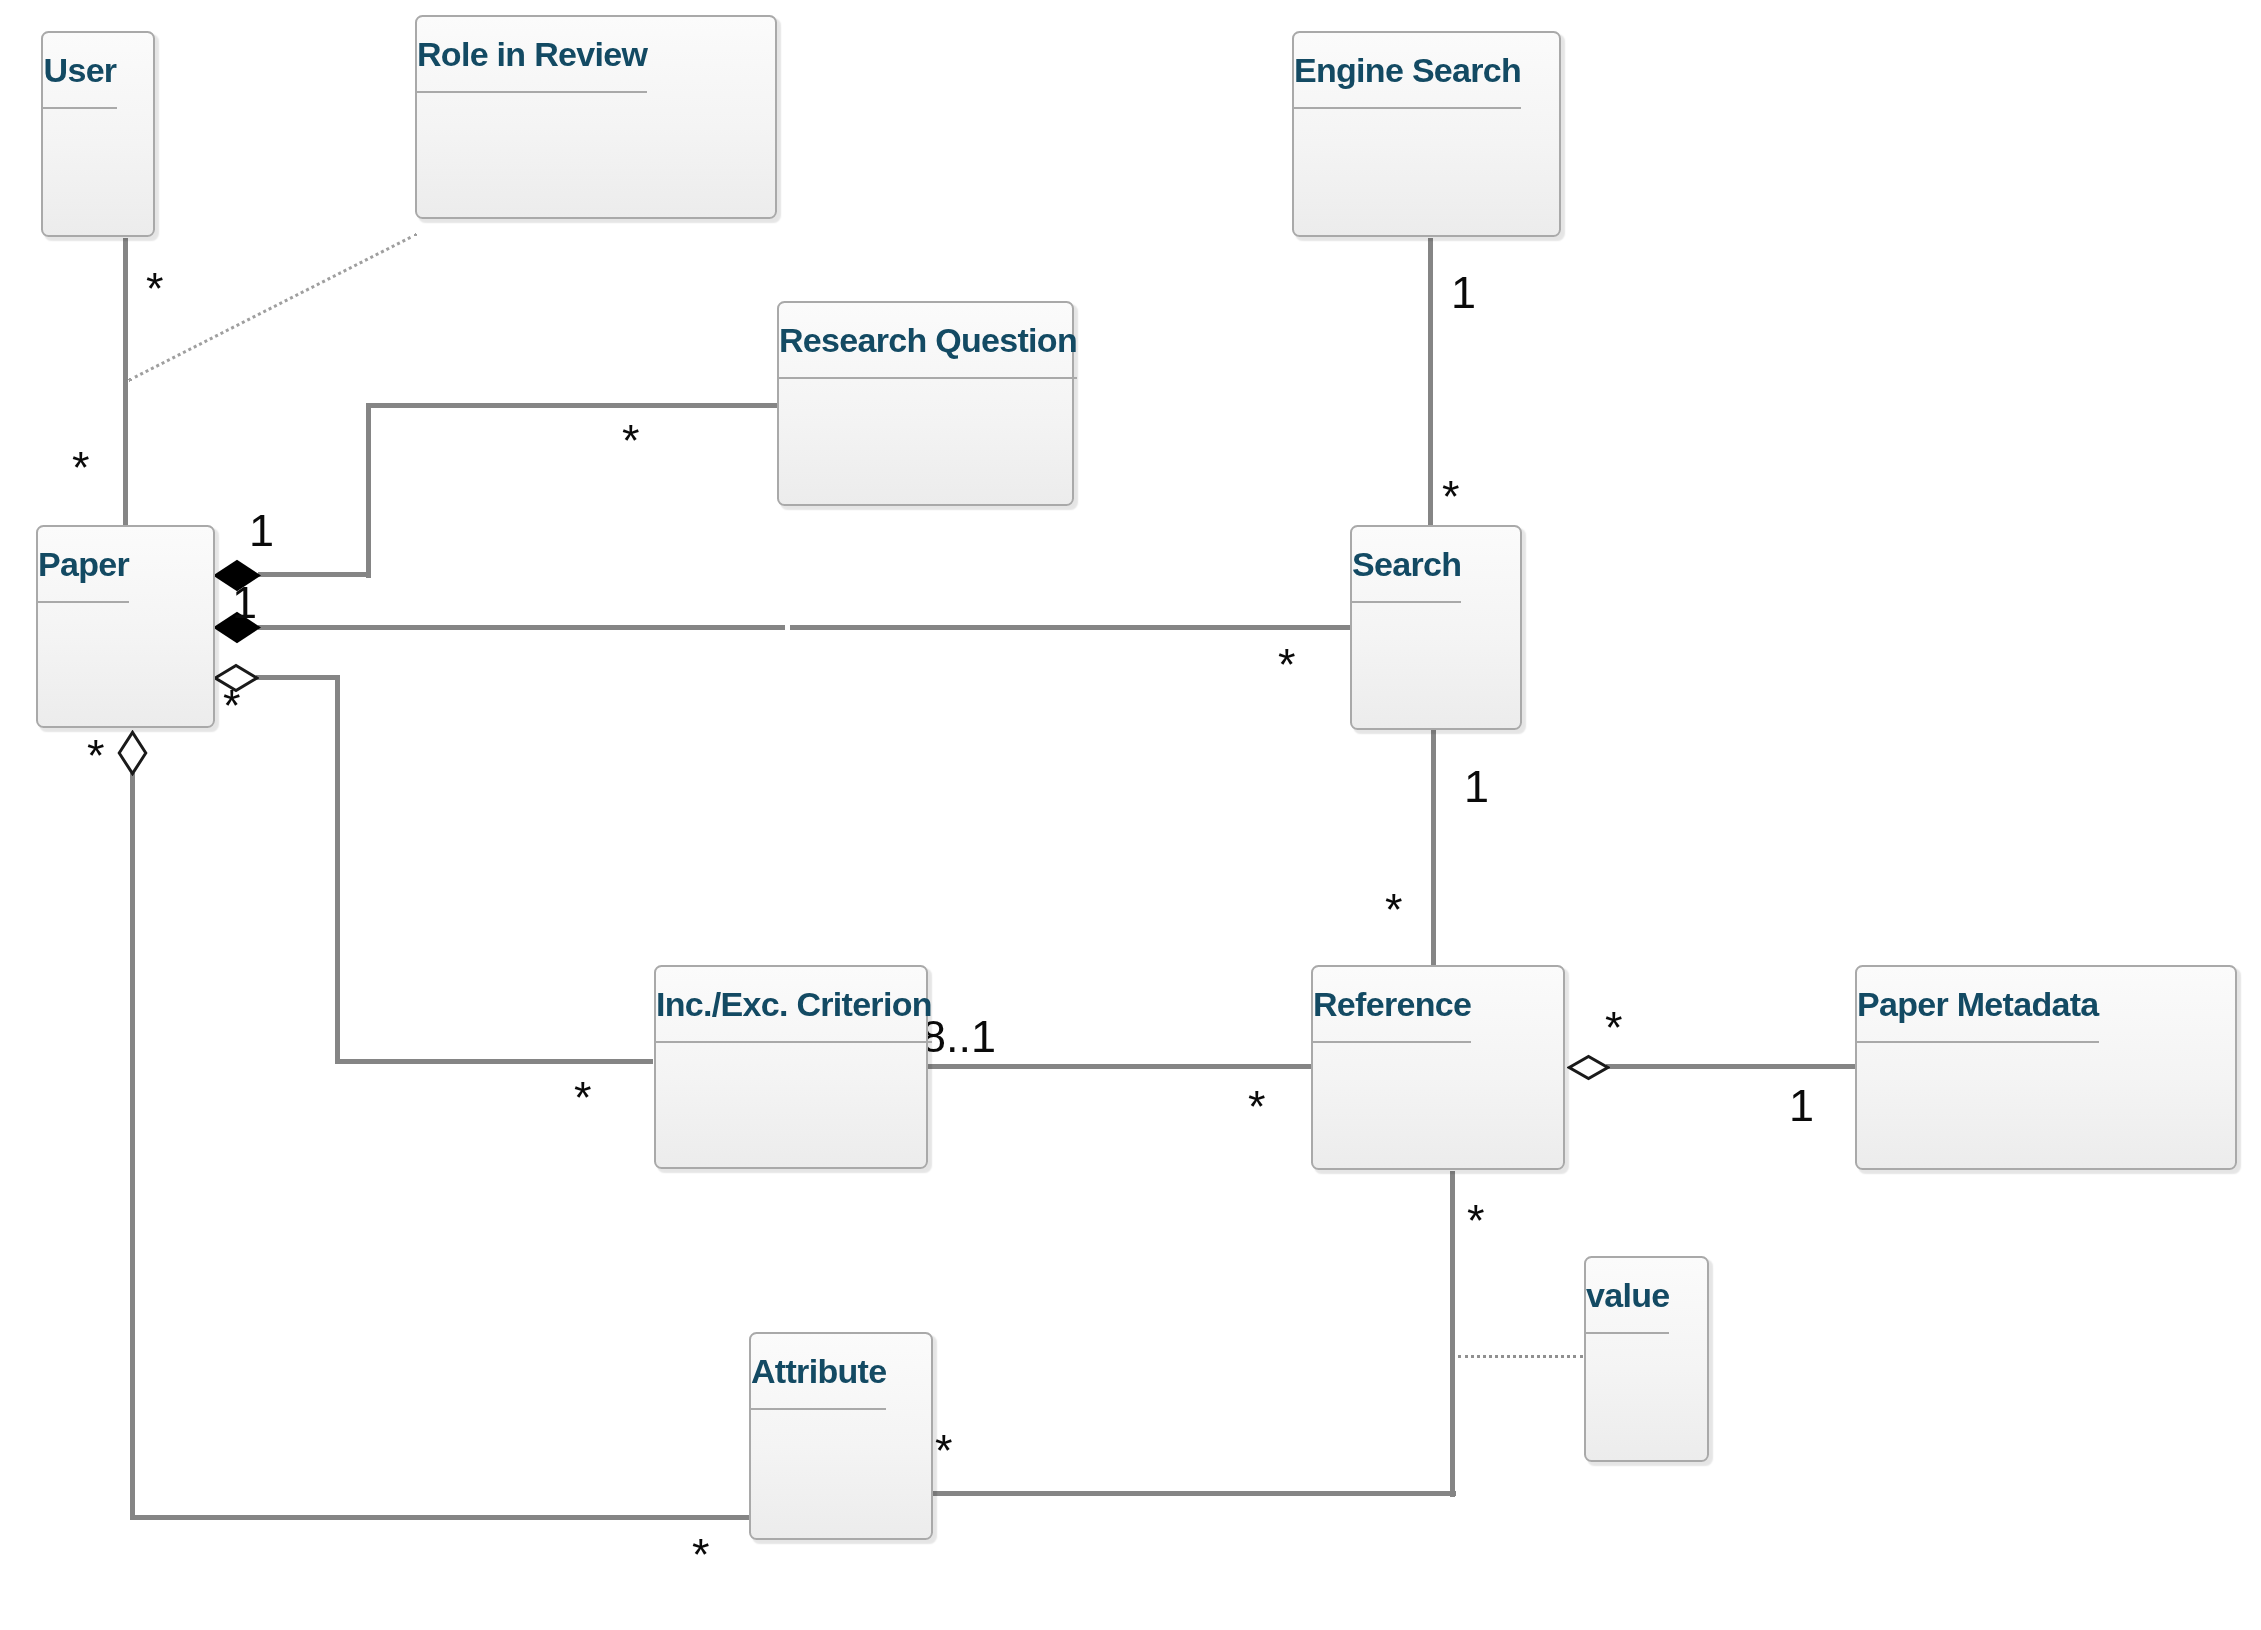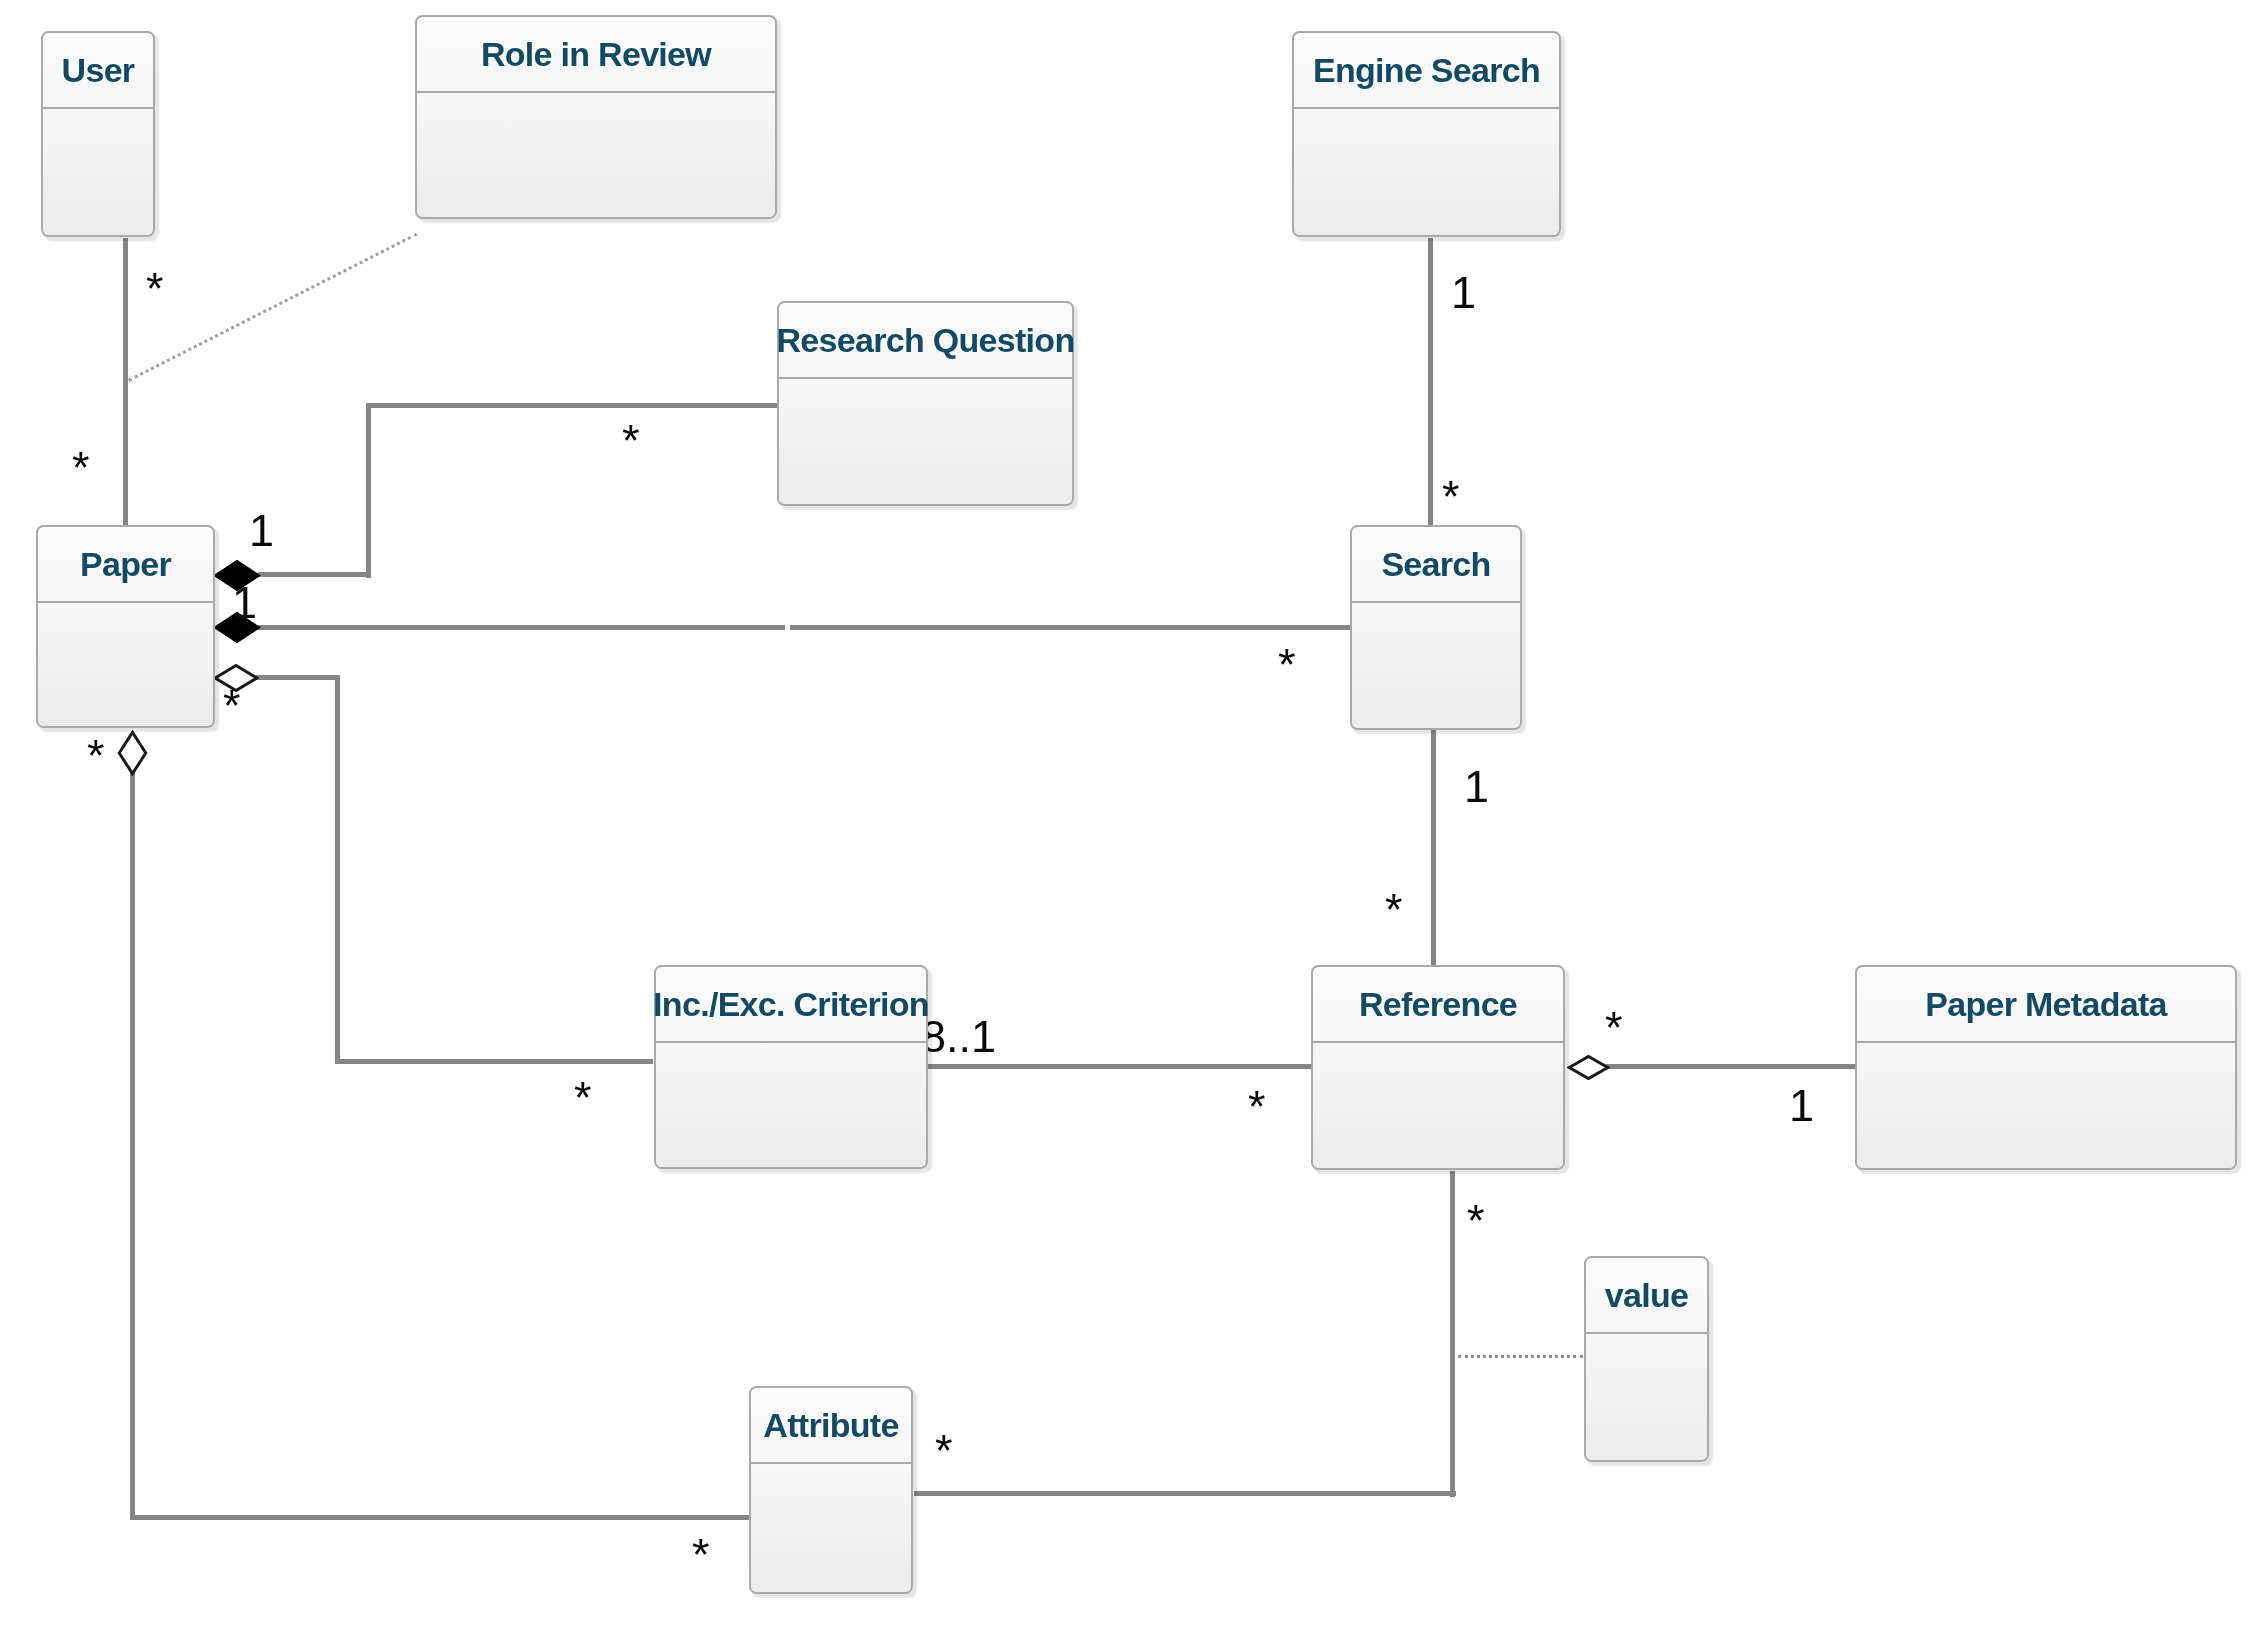--- a/index.html
+++ b/index.html
@@ -5,21 +5,21 @@
   html,body { margin:0; padding:0; background:#ffffff; }
   #stage {
     position:relative; width:2261px; height:1630px; background:#ffffff;
     font-family:"Liberation Sans","DejaVu Sans",sans-serif; overflow:hidden;
   }
   .cls {
     position:absolute; box-sizing:border-box;
     border:2.2px solid #a9a9a9; border-radius:7.5px;
     background:linear-gradient(180deg,#fbfbfb 0%,#f4f4f4 55%,#ececec 100%);
     box-shadow:3.7px 3.7px 1.5px rgba(0,0,0,0.10);
-    display:flex; flex-direction:column;
+    display:flex; flex-direction:row;
   }
   .cls .title {
     height:74px; flex:0 0 74px;
     border-bottom:2.2px solid #a9a9a9;
     display:flex; align-items:center; justify-content:center;
     font-weight:bold; font-size:34px; letter-spacing:-0.7px;
     color:#134a63; white-space:nowrap;
   }
   .cls .body { flex:1 1 auto; border-radius:0 0 6px 6px; }
   .eh { position:absolute; height:5.2px; background:#858585; }
@@ -147,19 +147,19 @@
   <div class="cls" style="left:1855px;top:965px;width:382px;height:205px">
     <div class="title">Paper Metadata</div>
     <div class="body"></div>
   </div>
 
   <div class="cls" style="left:1584px;top:1256px;width:125px;height:206px">
     <div class="title">value</div>
     <div class="body"></div>
   </div>
 
-  <div class="cls" style="left:749px;top:1386px;width:164px;height:208px">
+  <div class="cls" style="left:749px;top:1332px;width:184px;height:208px">
     <div class="title">Attribute</div>
     <div class="body"></div>
   </div>
 
 </div>
 
 
 </body></html>

